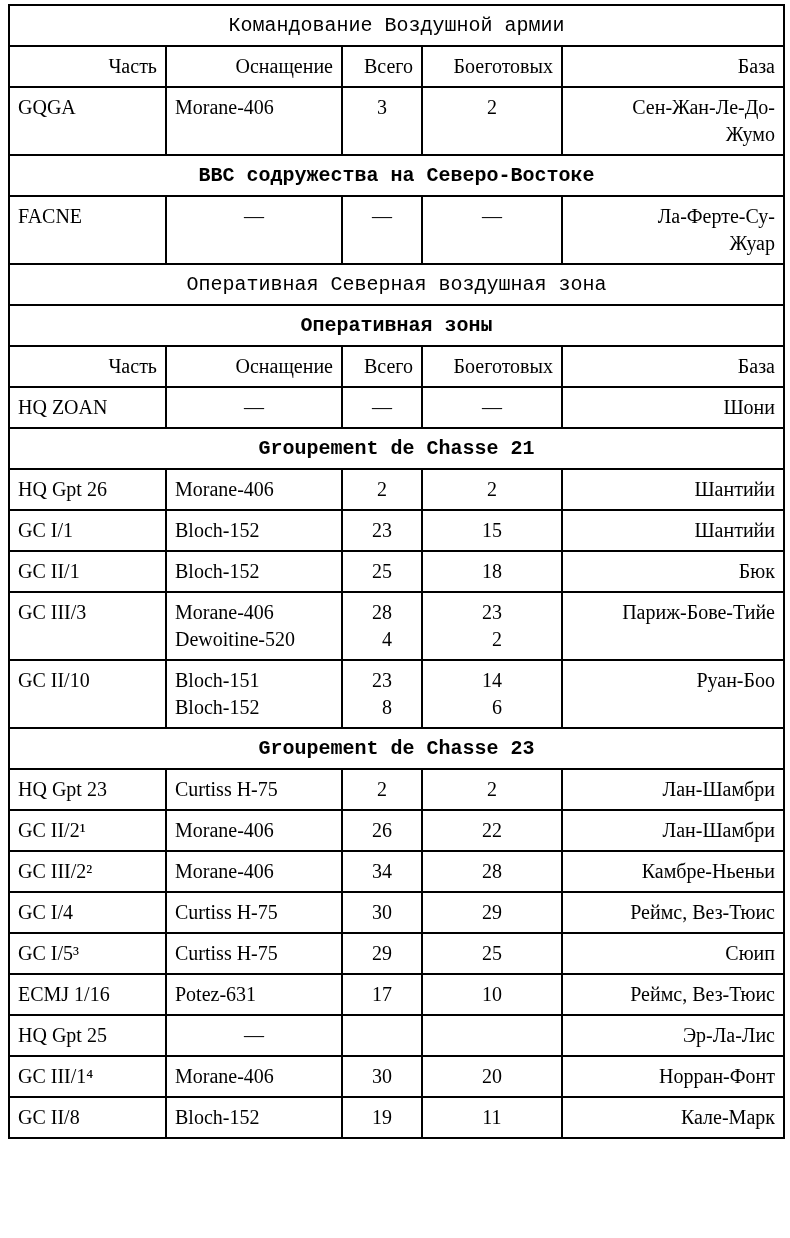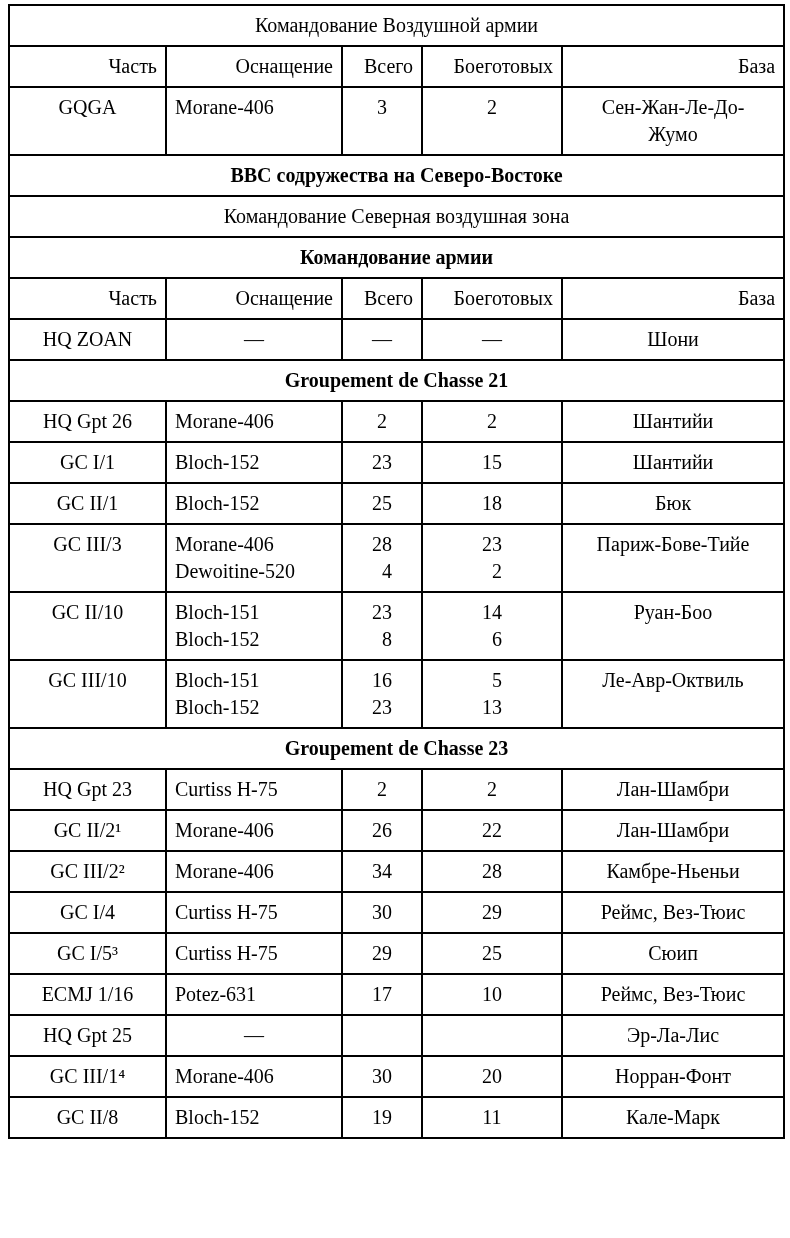--- a/index.html
+++ b/index.html
@@ -25,31 +25,32 @@
     line-height: 27px;
   }
   table.units-table td {
     border: 2px solid #000000;
     padding: 6px 8px;
     vertical-align: top;
     overflow: hidden;
   }
   td.section {
     text-align: center;
+    font-family: Liberation Mono, monospace;
   }
   td.section.bold {
     font-weight: bold;
   }
   td.head {
     text-align: right;
   }
-  td.c-part  { text-align: center; border-radius: 8px; }
+  td.c-part  { text-align: left; border-radius: 8px; }
   td.c-equip { text-align: left; }
   td.c-num   { text-align: center; }
-  td.c-base  { text-align: center; }
+  td.c-base  { text-align: right; }
   td.dash    { text-align: center; }
   .num-block {
     display: inline-block;
     text-align: right;
   }
   .line { white-space: nowrap; }
 </style>
 </head>
 <body>
 
@@ -88,24 +89,42 @@
           </td>
           <td class="c-base">
             <div class="line">Сен-Жан-Ле-До-</div>
             <div class="line">Жумо</div>
           </td>
         </tr>
         <tr>
           <td colspan="5" class="section bold">ВВС содружества на Северо-Востоке</td>
         </tr>
         <tr>
-          <td colspan="5" class="section">Командование Северная воздушная зона</td>
-        </tr>
-        <tr>
-          <td colspan="5" class="section bold">Командование армии</td>
+          <td class="c-part">
+            <div class="line">FACNE</div>
+          </td>
+          <td class="c-equip dash">
+            <div class="line">—</div>
+          </td>
+          <td class="c-num dash">
+            <div class="line">—</div>
+          </td>
+          <td class="c-num dash">
+            <div class="line">—</div>
+          </td>
+          <td class="c-base">
+            <div class="line">Ла-Ферте-Су-</div>
+            <div class="line">Жуар</div>
+          </td>
+        </tr>
+        <tr>
+          <td colspan="5" class="section">Оперативная Северная воздушная зона</td>
+        </tr>
+        <tr>
+          <td colspan="5" class="section bold">Оперативная зоны</td>
         </tr>
         <tr>
           <td class="head">Часть</td>
           <td class="head">Оснащение</td>
           <td class="head">Всего</td>
           <td class="head">Боеготовых</td>
           <td class="head">База</td>
         </tr>
         <tr>
           <td class="c-part">
@@ -200,34 +219,20 @@
             <div class="line">Bloch-151</div>
             <div class="line">Bloch-152</div>
           </td>
           <td class="c-num"><span class="num-block"><div class="line">23</div><div class="line">8</div></span></td>
           <td class="c-num"><span class="num-block"><div class="line">14</div><div class="line">6</div></span></td>
           <td class="c-base">
             <div class="line">Руан-Боо</div>
           </td>
         </tr>
         <tr>
-          <td class="c-part">
-            <div class="line">GC III/10</div>
-          </td>
-          <td class="c-equip">
-            <div class="line">Bloch-151</div>
-            <div class="line">Bloch-152</div>
-          </td>
-          <td class="c-num"><span class="num-block"><div class="line">16</div><div class="line">23</div></span></td>
-          <td class="c-num"><span class="num-block"><div class="line">5</div><div class="line">13</div></span></td>
-          <td class="c-base">
-            <div class="line">Ле-Авр-Октвиль</div>
-          </td>
-        </tr>
-        <tr>
           <td colspan="5" class="section bold">Groupement de Chasse 23</td>
         </tr>
         <tr>
           <td class="c-part">
             <div class="line">HQ Gpt 23</div>
           </td>
           <td class="c-equip">
             <div class="line">Curtiss H-75</div>
           </td>
           <td class="c-num">

